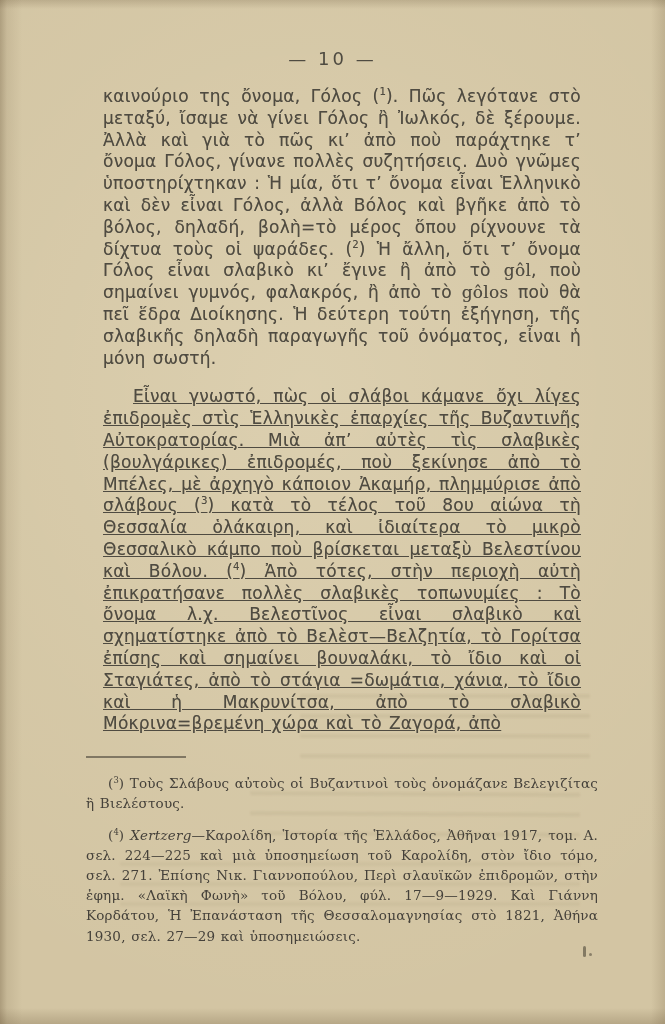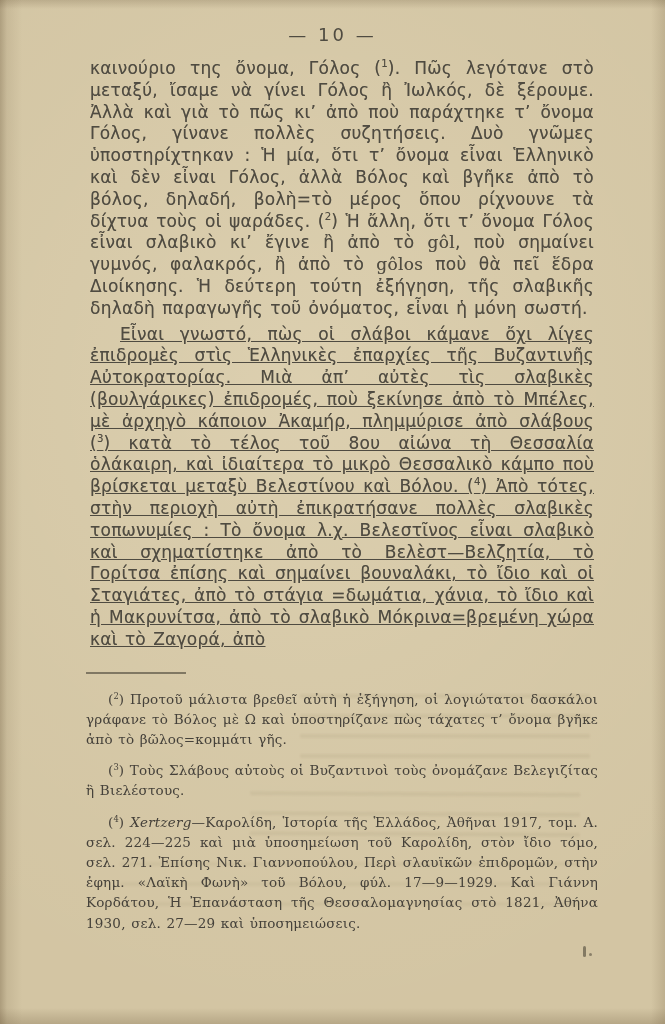--- a/index.html
+++ b/index.html
@@ -20,38 +20,38 @@
       radial-gradient(ellipse 120% 90% at 46% 38%, rgba(255,248,225,0.20) 0%, rgba(255,248,225,0.05) 45%, rgba(0,0,0,0) 70%),
       radial-gradient(ellipse 140% 120% at 50% 50%, rgba(0,0,0,0) 55%, rgba(92,72,40,0.18) 100%),
       linear-gradient(90deg, rgba(82,62,34,0.30) 0px, rgba(82,62,34,0.10) 7px, rgba(0,0,0,0) 22px),
       linear-gradient(270deg, rgba(82,62,34,0.16) 0px, rgba(0,0,0,0) 14px),
       linear-gradient(180deg, rgba(82,62,34,0.20) 0px, rgba(0,0,0,0) 9px),
       linear-gradient(0deg, rgba(82,62,34,0.22) 0px, rgba(0,0,0,0) 16px),
       var(--paper);
     color:var(--ink);
   }
   .page-number{
-    padding-top:24px;
+    padding-top:48px;
     text-align:center;
     font-size:18px;
     letter-spacing:3px;
     color:var(--ink);
   }
   .body-text{
     width:512px;
     margin:13px 0 0 86px;
     font-size:17px;
     line-height:21.8px;
     letter-spacing:0.25px;
     word-spacing:1.5px;
     text-align:justify;
     color:var(--ink);
     text-shadow:0 0 0.6px rgba(79,75,65,0.45);
   }
-  .body-text p.para{margin:4px;}
+  .body-text p.para{margin:17px;}
   .body-text p.para.indent{text-indent:30px;text-decoration:underline;}
   sup.fnref{
     font-size:0.60em;
     line-height:0;
     vertical-align:super;
     letter-spacing:0;
   }
   .latin{font-family:"DejaVu Serif",serif;}
   .fnrule{
     width:100px;height:0;
@@ -102,21 +102,20 @@
   <div class="page-number">— 10 —</div>
 
   <div class="body-text">
       <p class="para">καινούριο της ὄνομα, Γόλος (<sup class="fnref">1</sup>). Πῶς λεγότανε στὸ μεταξύ, ἴσαμε νὰ γίνει Γόλος ἢ Ἰωλκός, δὲ ξέρουμε. Ἀλλὰ καὶ γιὰ τὸ πῶς κι’ ἀπὸ ποὺ παράχτηκε τ’ ὄνομα Γόλος, γίνανε πολλὲς συζητήσεις. Δυὸ γνῶμες ὑποστηρίχτηκαν : Ἡ μία, ὅτι τ’ ὄνομα εἶναι Ἑλληνικὸ καὶ δὲν εἶναι Γόλος, ἀλλὰ Βόλος καὶ βγῆκε ἀπὸ τὸ βόλος, δηλαδή, βολὴ=τὸ μέρος ὅπου ρίχνουνε τὰ δίχτυα τοὺς οἱ ψαράδες. (<sup class="fnref">2</sup>) Ἡ ἄλλη, ὅτι τ’ ὄνομα Γόλος εἶναι σλαβικὸ κι’ ἔγινε ἢ ἀπὸ τὸ <span class="latin">gôl</span>, ποὺ σημαίνει γυμνός, φαλακρός, ἢ ἀπὸ τὸ <span class="latin">gôlos</span> ποὺ θὰ πεῖ ἕδρα Διοίκησης. Ἡ δεύτερη τούτη ἐξήγηση, τῆς σλαβικῆς δηλαδὴ παραγωγῆς τοῦ ὀνόματος, εἶναι ἡ μόνη σωστή.</p>
       <p class="para indent">Εἶναι γνωστό, πὼς οἱ σλάβοι κάμανε ὄχι λίγες ἐπιδρομὲς στὶς Ἑλληνικὲς ἐπαρχίες τῆς Βυζαντινῆς Αὐτοκρατορίας. Μιὰ ἀπ’ αὐτὲς τὶς σλαβικὲς (βουλγάρικες) ἐπιδρομές, ποὺ ξεκίνησε ἀπὸ τὸ Μπέλες, μὲ ἀρχηγὸ κάποιον Ἀκαμήρ, πλημμύρισε ἀπὸ σλάβους (<sup class="fnref">3</sup>) κατὰ τὸ τέλος τοῦ 8ου αἰώνα τὴ Θεσσαλία ὁλάκαιρη, καὶ ἰδιαίτερα τὸ μικρὸ Θεσσαλικὸ κάμπο ποὺ βρίσκεται μεταξὺ Βελεστίνου καὶ Βόλου. (<sup class="fnref">4</sup>) Ἀπὸ τότες, στὴν περιοχὴ αὐτὴ ἐπικρατήσανε πολλὲς σλαβικὲς τοπωνυμίες : Τὸ ὄνομα λ.χ. Βελεστῖνος εἶναι σλαβικὸ καὶ σχηματίστηκε ἀπὸ τὸ Βελὲστ—Βελζητία, τὸ Γορίτσα ἐπίσης καὶ σημαίνει βουναλάκι, τὸ ἴδιο καὶ οἱ Σταγιάτες, ἀπὸ τὸ στάγια =δωμάτια, χάνια, τὸ ἴδιο καὶ ἡ Μακρυνίτσα, ἀπὸ τὸ σλαβικὸ Μόκρινα=βρεμένη χώρα καὶ τὸ Ζαγορά, ἀπὸ</p>
     </div>
 
   <div class="fnrule"></div>
 
   <div class="footnotes">
-      <p class="footnote">(<sup class="fnref">2</sup>) Προτοῦ μάλιστα βρεθεῖ αὐτὴ ἡ ἐξήγηση, οἱ λογιώτατοι δασκάλοι γράφανε τὸ Βόλος μὲ Ω καὶ ὑποστηρίζανε πὼς τάχατες τ’ ὄνομα βγῆκε ἀπὸ τὸ βῶλος=κομμάτι γῆς.</p>
       <p class="footnote">(<sup class="fnref">3</sup>) Τοὺς Σλάβους αὐτοὺς οἱ Βυζαντινοὶ τοὺς ὀνομάζανε Βελεγιζίτας ἢ Βιελέστους.</p>
       <p class="footnote">(<sup class="fnref">4</sup>) <i>Xertzerg</i>—Καρολίδη, Ἱστορία τῆς Ἑλλάδος, Ἀθῆναι 1917, τομ. Α. σελ. 224—225 καὶ μιὰ ὑποσημείωση τοῦ Καρολίδη, στὸν ἴδιο τόμο, σελ. 271. Ἐπίσης Νικ. Γιαννοπούλου, Περὶ σλαυϊκῶν ἐπιδρομῶν, στὴν ἐφημ. «Λαϊκὴ Φωνὴ» τοῦ Βόλου, φύλ. 17—9—1929. Καὶ Γιάννη Κορδάτου, Ἡ Ἐπανάσταση τῆς Θεσσαλομαγνησίας στὸ 1821, Ἀθήνα 1930, σελ. 27—29 καὶ ὑποσημειώσεις.</p>
     </div>
 
   <div class="ghost g1"></div>
   <div class="ghost g2"></div>
   <div class="ghost g3"></div>
   <div class="speck"></div>
 </div>
 

